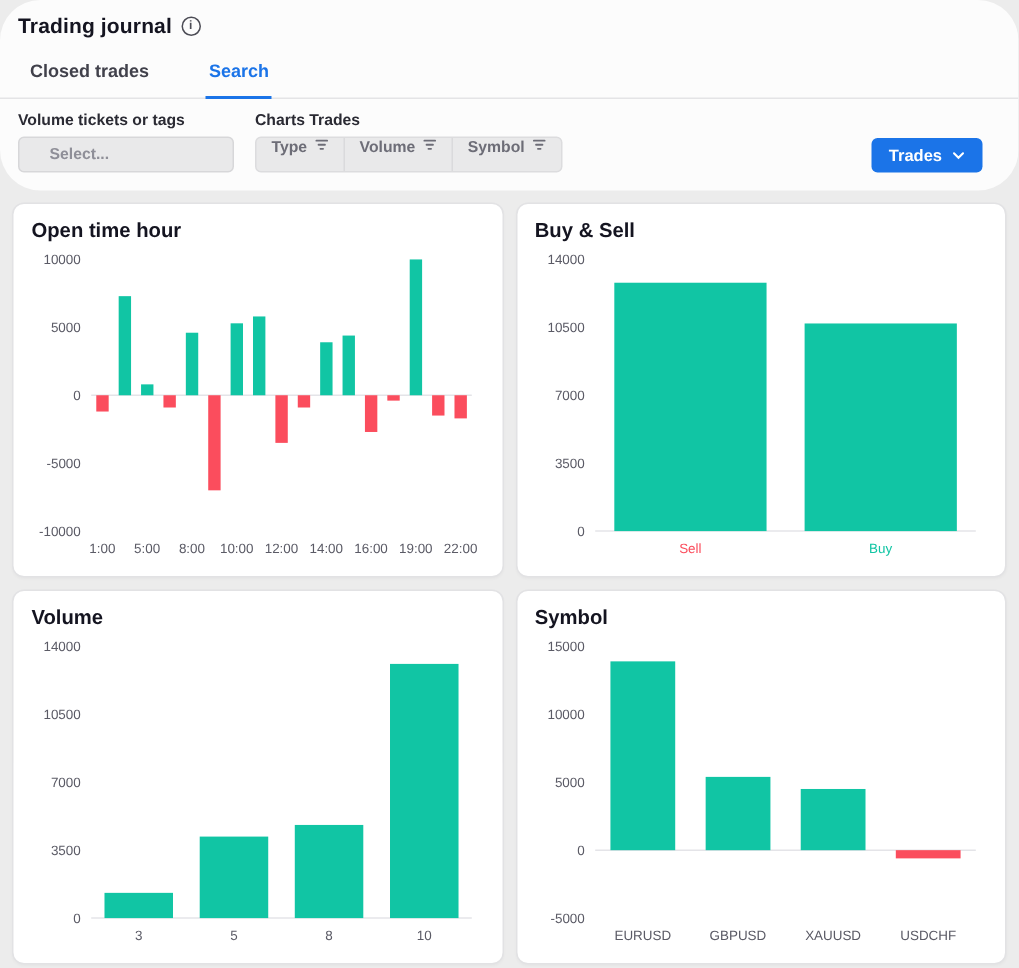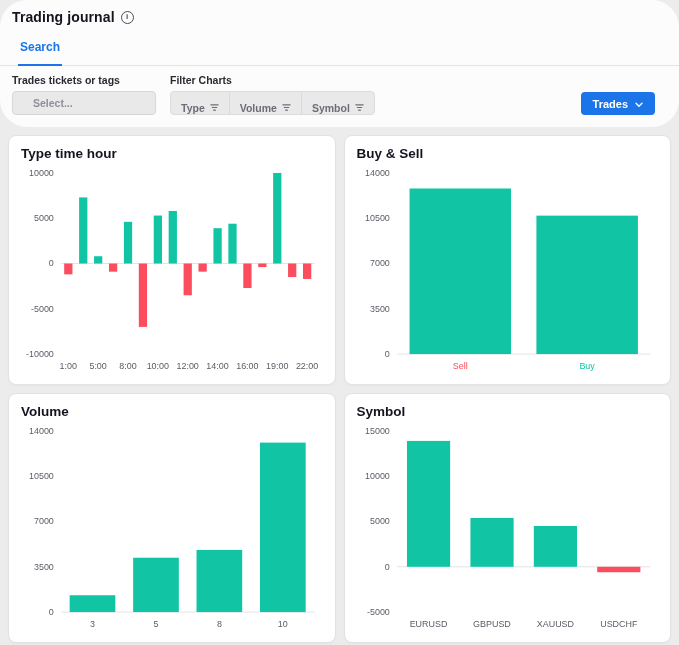--- a/index.html
+++ b/index.html
@@ -23,21 +23,21 @@
   .tab.active{color:var(--blue,#1b74e8);border-bottom:2px solid var(--blue,#1b74e8);margin-bottom:-1px;}
   .filters{display:flex;align-items:flex-end;gap:14px;padding:8px 24px 12px 12px;}
   .fgroup{display:flex;flex-direction:column;gap:5px;}
   .flabel{font-size:10.5px;font-weight:600;color:#2a2a33;}
   .search-input{
     width:144px;height:24px;background:#e9e9ea;border:1px solid #d7d7d9;border-radius:4px;
     font-size:10.5px;padding:0 20px;color:#333;outline:none;font-family:inherit;
   }
   .search-input::placeholder{color:#8f8f98;font-weight:600;}
   .fbuttons{display:flex;align-items:stretch;background:#e9e9ea;border:1px solid #dcdcde;border-radius:4px;height:24px;}
-  .fbtn{display:flex;align-items:flex-end;gap:5px;padding:0 10px;font-size:10.5px;font-weight:600;color:#6d6d77;cursor:pointer;white-space:nowrap;}
+  .fbtn{display:flex;align-items:flex-start;gap:5px;padding:0 10px;font-size:10.5px;font-weight:600;color:#6d6d77;cursor:pointer;white-space:nowrap;}
   .fbtn + .fbtn{border-left:1px solid #dadadc;}
   .export{
     margin-left:auto;height:23px;background:var(--blue,#1b74e8);color:#fff;border:none;border-radius:4px;
     font-size:11px;font-weight:600;display:flex;align-items:center;gap:7px;padding:0 12px;cursor:pointer;
     font-family:inherit;
   }
   .cards{display:grid;grid-template-columns:1fr 1fr;gap:8px;padding:8px;}
   .card{background:#fff;border:1px solid #e2e2e4;border-radius:8px;padding:10px 12px 5px;height:250px;box-shadow:0 1px 2px rgba(0,0,0,.03);}
   .card h2{font-size:13.5px;font-weight:700;color:#141420;margin-bottom:4px;}
   .chart{display:block;width:100%;height:auto;}
@@ -46,31 +46,32 @@
 </head>
 <body style="--blue: #1b74e8;">
 
 <div class="top">
   <div class="header">
     <h1>Trading journal</h1>
     <span class="info">i</span>
   </div>
 
   <nav class="tabs">
+    <div class="tab">Closed trades</div>
     <div class="tab active">Search</div>
   </nav>
 
   <div class="filters">
     <div class="fgroup">
-      <span class="flabel">Trades tickets or tags</span>
+      <span class="flabel">Volume tickets or tags</span>
       <input class="search-input" type="text" placeholder="Select..." style="">
     </div>
 
     <div class="fgroup">
-      <span class="flabel">Filter Charts</span>
+      <span class="flabel">Charts Trades</span>
       <div class="fbuttons">
         <div class="fbtn">
           <span>Type</span>
           <span>
             <svg width="9" height="9" viewBox="0 0 10 10">
                 <path d="M1 2h8M2.6 5h4.8M4 8h2" stroke="#6d6d77" stroke-width="1.3" fill="none" stroke-linecap="round"></path>
               </svg>
           </span>
         </div>
         <div class="fbtn">
@@ -98,21 +99,21 @@
         <svg width="8" height="6" viewBox="0 0 8 6">
             <path d="M1 1.2l3 3 3-3" stroke="#fff" stroke-width="1.4" fill="none" stroke-linecap="round"></path>
           </svg>
       </span>
     </button>
   </div>
 </div>
 
 <div class="cards">
   <div class="card">
-    <h2>Type time hour</h2>
+    <h2>Open time hour</h2>
     <svg class="chart" viewBox="0 0 303 210">
         <text x="33" y="11" text-anchor="end" font-size="9" fill="#5b5b66">10000</text>
         <text x="33" y="56.5" text-anchor="end" font-size="9" fill="#5b5b66">5000</text>
         <text x="33" y="102" text-anchor="end" font-size="9" fill="#5b5b66">0</text>
         <text x="33" y="147.5" text-anchor="end" font-size="9" fill="#5b5b66">-5000</text>
         <text x="33" y="193" text-anchor="end" font-size="9" fill="#5b5b66">-10000</text>
         <line x1="40" x2="295" y1="99" y2="99" stroke="#e4e4e8" stroke-width="1"></line>
         <rect x="43.4" y="99.0" width="8.3" height="10.9" fill="#fb4d5d"></rect>
         <rect x="58.4" y="32.6" width="8.3" height="66.4" fill="#11c5a4"></rect>
         <rect x="73.4" y="91.7" width="8.3" height="7.3" fill="#11c5a4"></rect>

